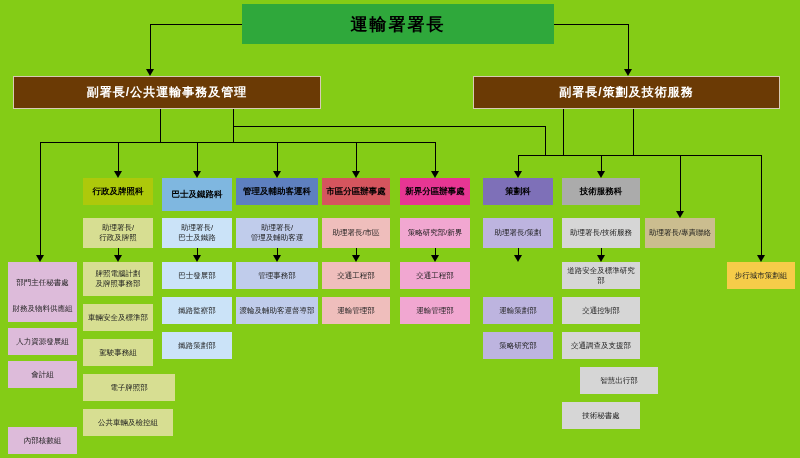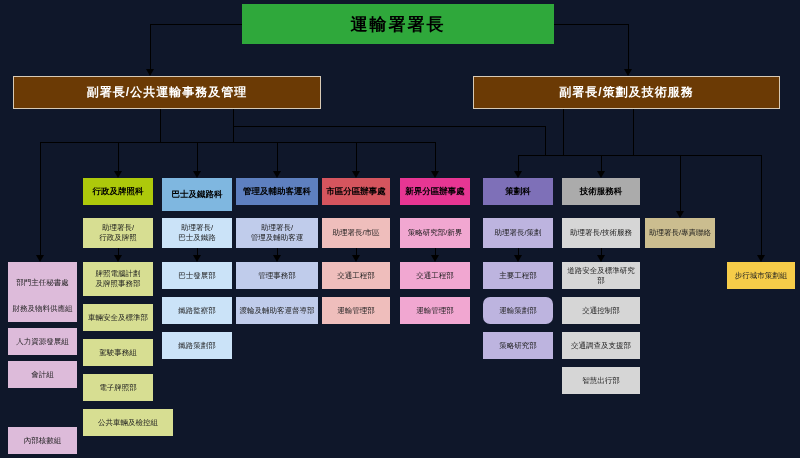--- a/index.html
+++ b/index.html
@@ -1,17 +1,17 @@
 <!DOCTYPE html>
 <html><head>
 <meta charset="utf-8">
 <style>
   html,body{margin:0;padding:0;background:#fff;}
   #stage{
-    position:relative;width:800px;height:458px;background:#0f172a;overflow:hidden;
+    position:relative;width:800px;height:458px;background:#84cc16;overflow:hidden;
     font-family:"Liberation Sans","DejaVu Sans",sans-serif;
   }
   .box{
     position:absolute;display:flex;flex-direction:column;align-items:center;justify-content:center;
     text-align:center;box-sizing:border-box;padding:1px 2px;
   }
   .root{font-size:17px;font-weight:bold;color:#000;letter-spacing:2px;}
   .deputy{font-size:12px;font-weight:bold;color:#fff;letter-spacing:1px;border:1px solid #d8cab6;}
   .header{font-size:8.5px;font-weight:bold;color:#000;line-height:1.25;}
   .ac{font-size:7.5px;color:#1a1a1a;line-height:1.4;}
@@ -47,21 +47,21 @@
     <div class="box unit" style="left: 83px; top: 262px; width: 70px; height: 34px; background: rgb(215, 222, 146);">
       <span>牌照電腦計劃</span>
       <span>及牌照事務部</span>
     </div>
     <div class="box unit" style="left: 83px; top: 304px; width: 70px; height: 27px; background: rgb(215, 222, 146);">
       <span>車輛安全及標準部</span>
     </div>
     <div class="box unit" style="left: 83px; top: 339px; width: 70px; height: 27px; background: rgb(215, 222, 146);">
       <span>駕駛事務組</span>
     </div>
-    <div class="box unit" style="left: 83px; top: 374px; width: 70px; height: 27px; background: rgb(215, 222, 146);">
+    <div class="box unit" style="left: 83px; top: 374px; width: 92px; height: 27px; background: rgb(215, 222, 146);">
       <span>電子牌照部</span>
     </div>
     <div class="box unit" style="left: 83px; top: 409px; width: 90px; height: 27px; background: rgb(215, 222, 146);">
       <span>公共車輛及檢控組</span>
     </div>
     <div class="box header" style="left: 162px; top: 178px; width: 70px; height: 33px; background: rgb(127, 183, 224);">
       <span>巴士及鐵路科</span>
     </div>
     <div class="box ac" style="left: 162px; top: 218px; width: 70px; height: 30px; background: rgb(203, 227, 248);">
       <span>助理署長/</span>
@@ -112,46 +112,46 @@
     </div>
     <div class="box unit" style="left: 400px; top: 297px; width: 70px; height: 27px; background: rgb(241, 167, 209);">
       <span>運輸管理部</span>
     </div>
     <div class="box header" style="left: 483px; top: 178px; width: 70px; height: 27px; background: rgb(126, 112, 184);">
       <span>策劃科</span>
     </div>
     <div class="box ac" style="left: 483px; top: 218px; width: 70px; height: 30px; background: rgb(189, 180, 223);">
       <span>助理署長/策劃</span>
     </div>
-    <div class="box unit" style="left: 483px; top: 262px; width: 70px; height: 27px; background: rgb(189, 180, 223);">
-      <span>主要工程部</span>
-    </div>
-    <div class="box unit" style="left: 483px; top: 297px; width: 70px; height: 27px; background: rgb(189, 180, 223); border-radius: 7px;">
+    <div class="box unit" style="left: 483px; top: 297px; width: 70px; height: 27px; background: rgb(189, 180, 223);">
       <span>運輸策劃部</span>
     </div>
     <div class="box unit" style="left: 483px; top: 332px; width: 70px; height: 27px; background: rgb(189, 180, 223);">
       <span>策略研究部</span>
     </div>
     <div class="box header" style="left: 562px; top: 178px; width: 78px; height: 27px; background: rgb(171, 171, 171);">
       <span>技術服務科</span>
     </div>
     <div class="box ac" style="left: 562px; top: 218px; width: 78px; height: 30px; background: rgb(214, 214, 214);">
       <span>助理署長/技術服務</span>
     </div>
     <div class="box unit" style="left: 562px; top: 262px; width: 78px; height: 27px; background: rgb(214, 214, 214);">
       <span>道路安全及標準研究部</span>
     </div>
     <div class="box unit" style="left: 562px; top: 297px; width: 78px; height: 27px; background: rgb(214, 214, 214);">
       <span>交通控制部</span>
     </div>
     <div class="box unit" style="left: 562px; top: 332px; width: 78px; height: 27px; background: rgb(214, 214, 214);">
       <span>交通調查及支援部</span>
     </div>
-    <div class="box unit" style="left: 562px; top: 367px; width: 78px; height: 27px; background: rgb(214, 214, 214);">
+    <div class="box unit" style="left: 580px; top: 367px; width: 78px; height: 27px; background: rgb(214, 214, 214);">
       <span>智慧出行部</span>
+    </div>
+    <div class="box unit" style="left: 562px; top: 402px; width: 78px; height: 27px; background: rgb(214, 214, 214);">
+      <span>技術秘書處</span>
     </div>
     <div class="box unit" style="left: 8px; top: 262px; width: 69px; height: 41px; background: rgb(221, 187, 218);">
       <span>部門主任秘書處</span>
     </div>
     <div class="box unit" style="left: 8px; top: 295px; width: 69px; height: 27px; background: rgb(221, 187, 218);">
       <span>財務及物料供應組</span>
     </div>
     <div class="box unit" style="left: 8px; top: 328px; width: 69px; height: 27px; background: rgb(221, 187, 218);">
       <span>人力資源發展組</span>
     </div>

